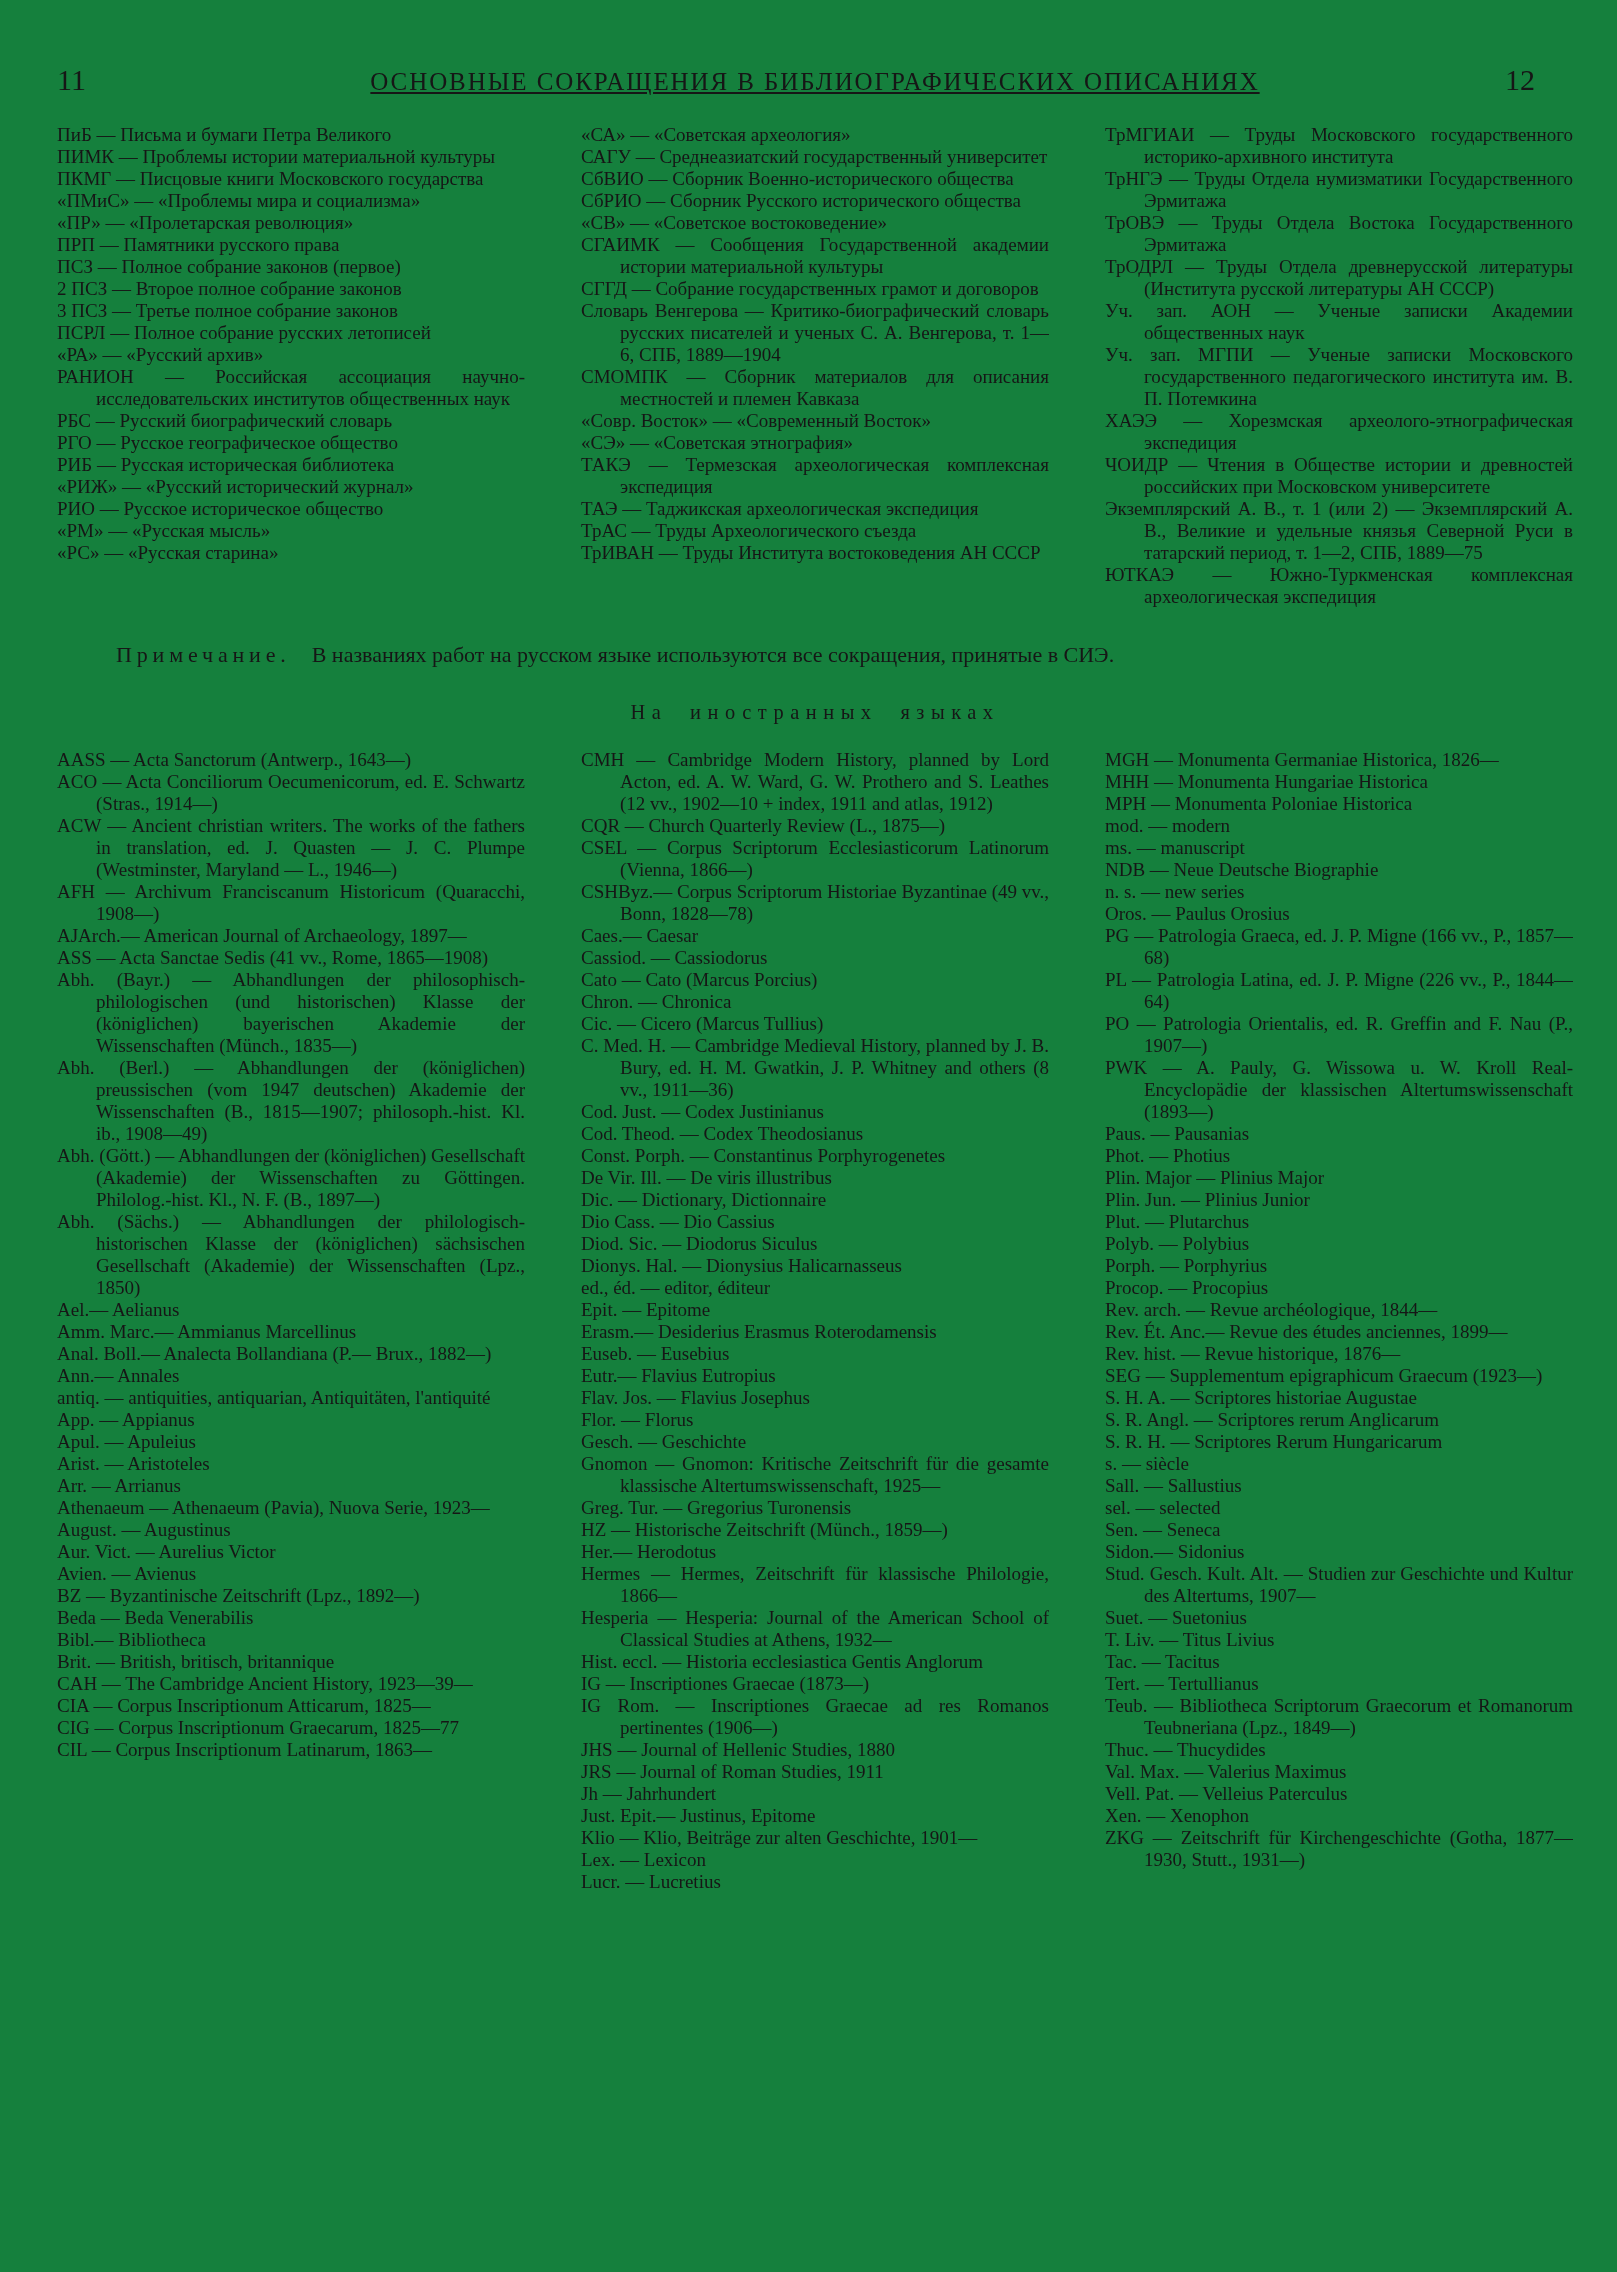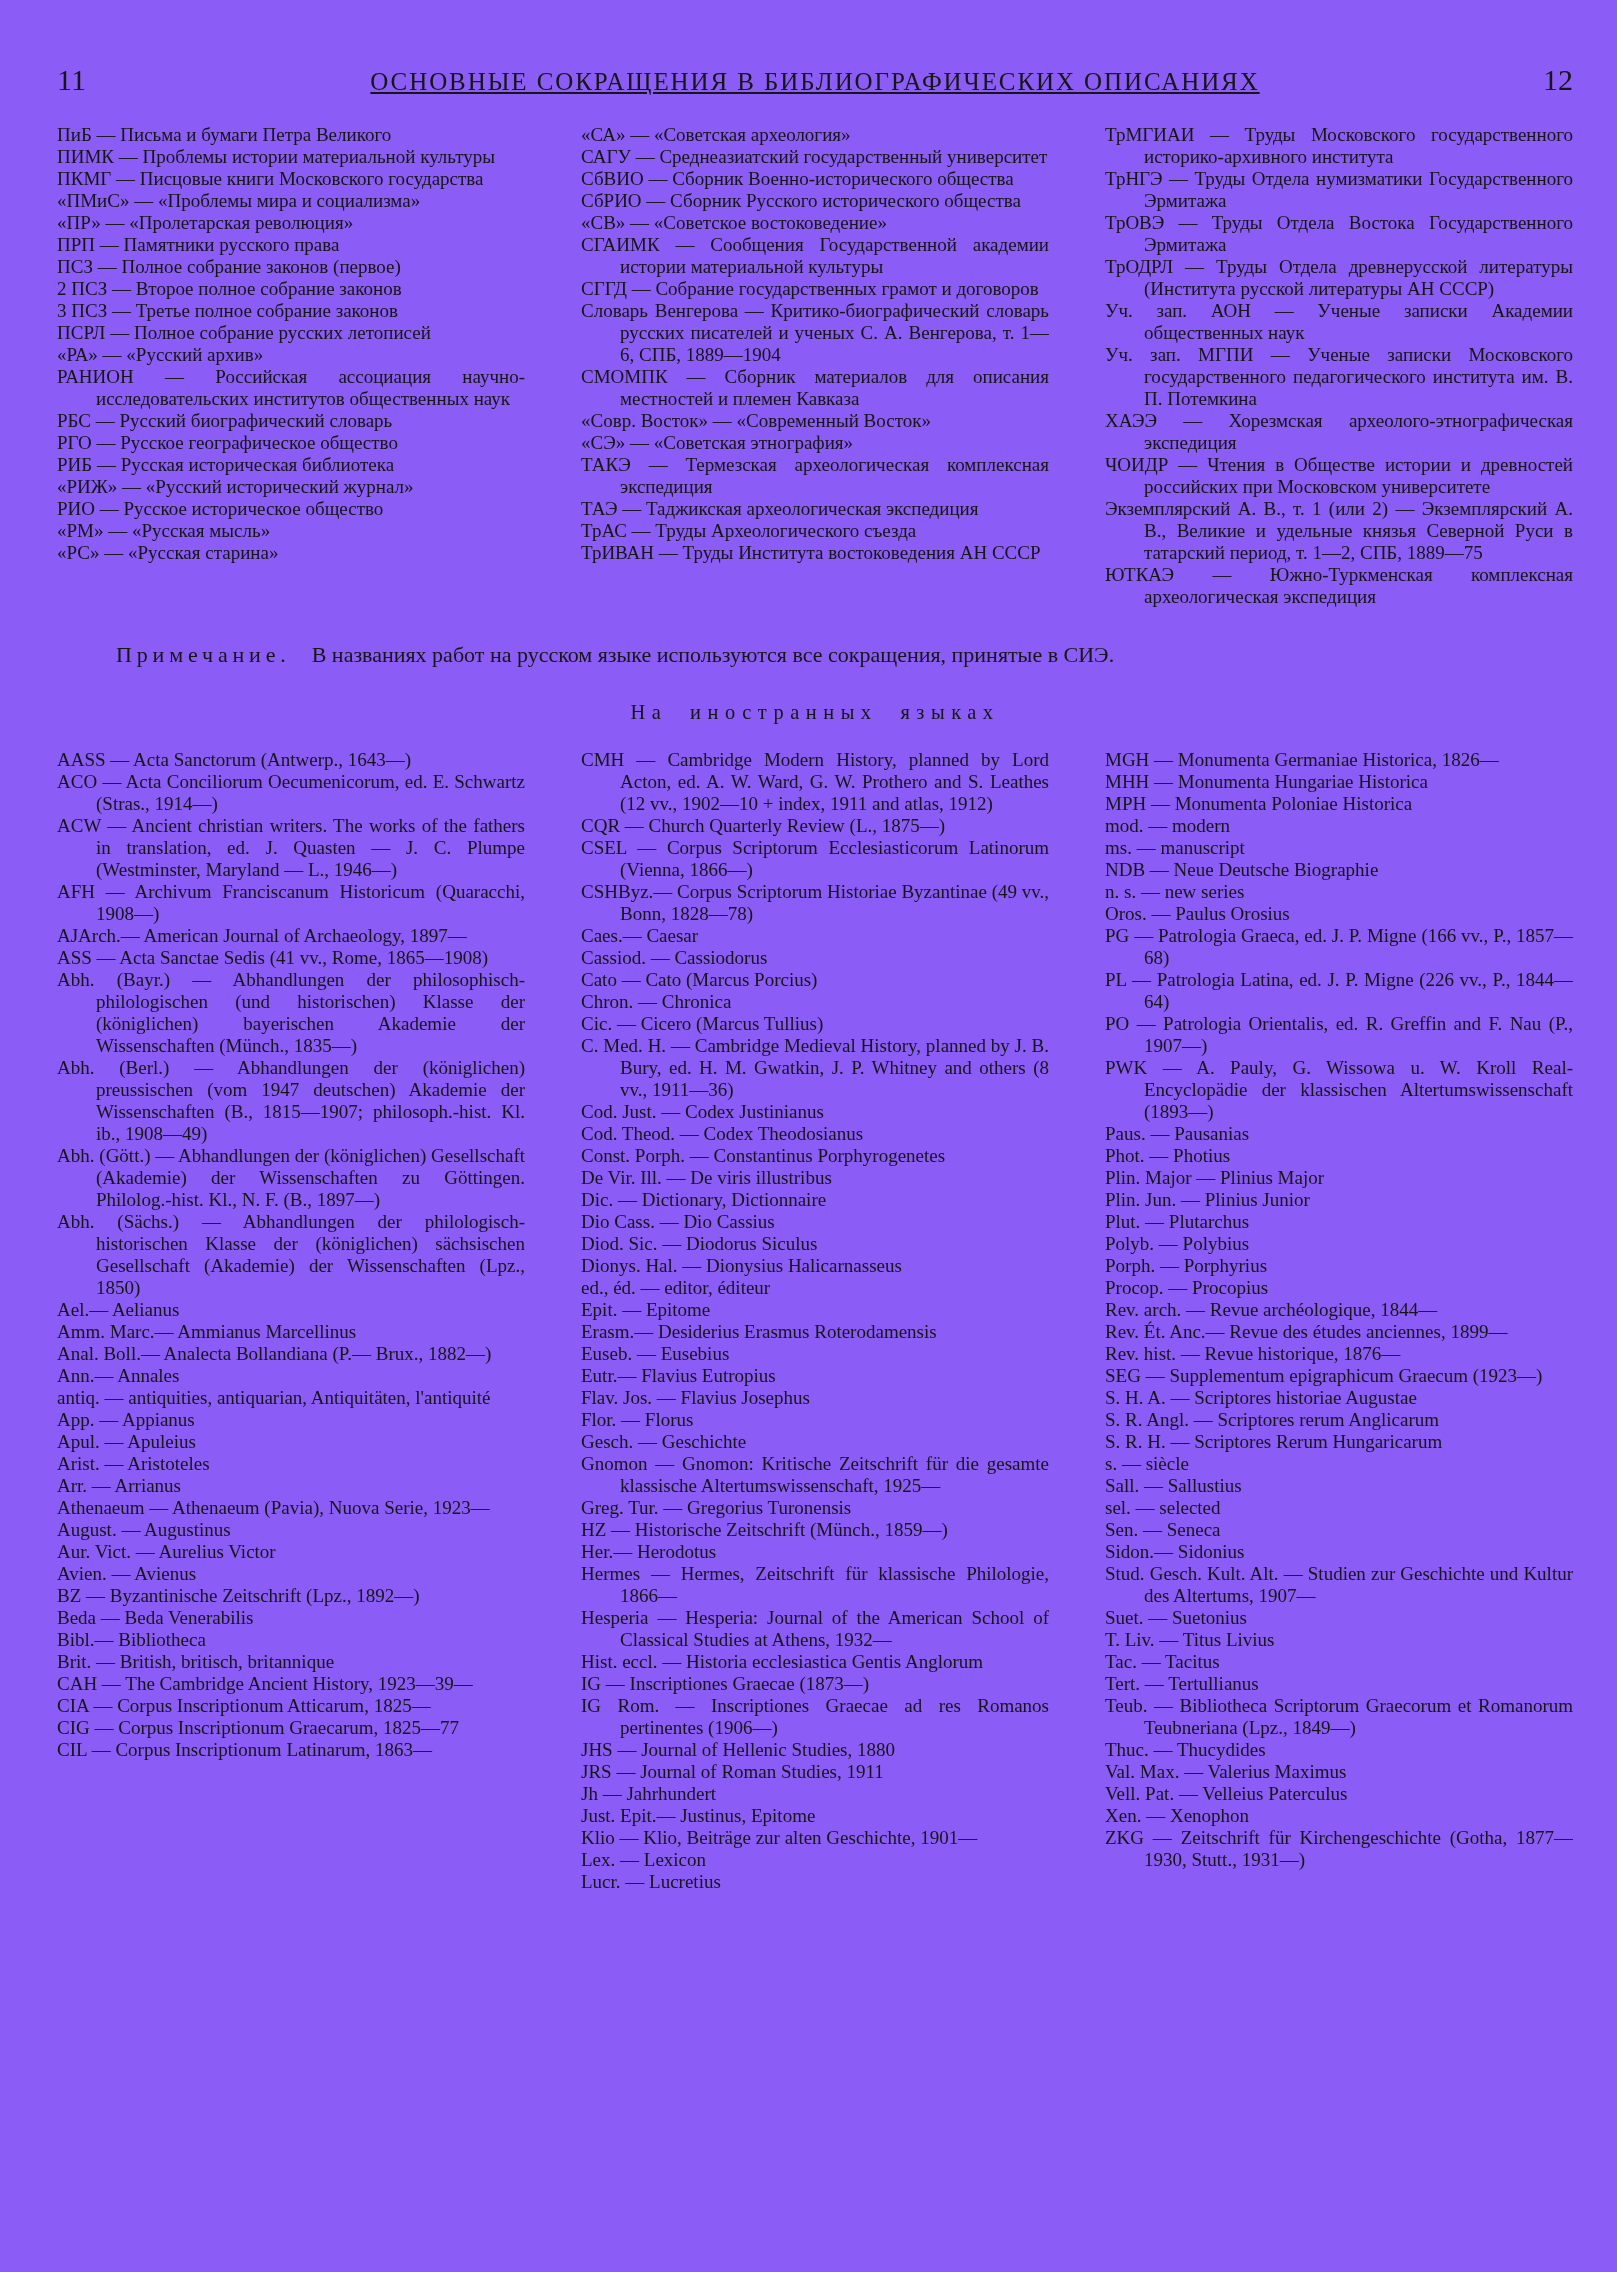--- a/index.html
+++ b/index.html
@@ -13,32 +13,32 @@
     overflow: hidden;
     color: #161616;
     font-family: "Liberation Serif", "DejaVu Serif", serif;
     -webkit-font-smoothing: antialiased;
   }
   .page {
     box-sizing: border-box;
     width: 100%;
     height: 100%;
     padding: 65px 44px 22.6px 57px;
-    background: #8b5cf6;
+    background: #15803d;
   }
   .header {
     display: flex;
     align-items: baseline;
   }
   .pagenum {
     font-size: 30px;
     line-height: 1;
   }
   .pagenum.left  { text-align: left;  min-width: 68px; }
-  .pagenum.right { text-align: right; min-width: 68px; }
+  .pagenum.right { min-width: 68px; }
   .title {
     flex: 1;
     text-align: center;
     font-size: 25px;
     letter-spacing: 1.9px;
     white-space: nowrap;
     line-height: 1;
     text-decoration: underline;
   }
   .cols {

